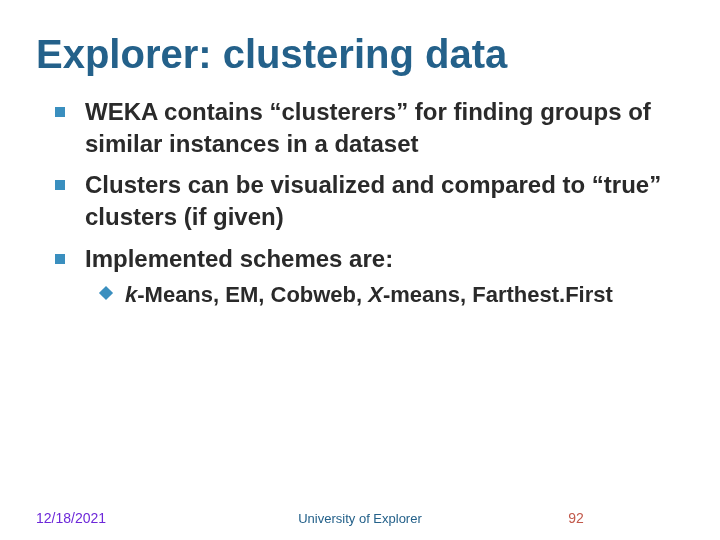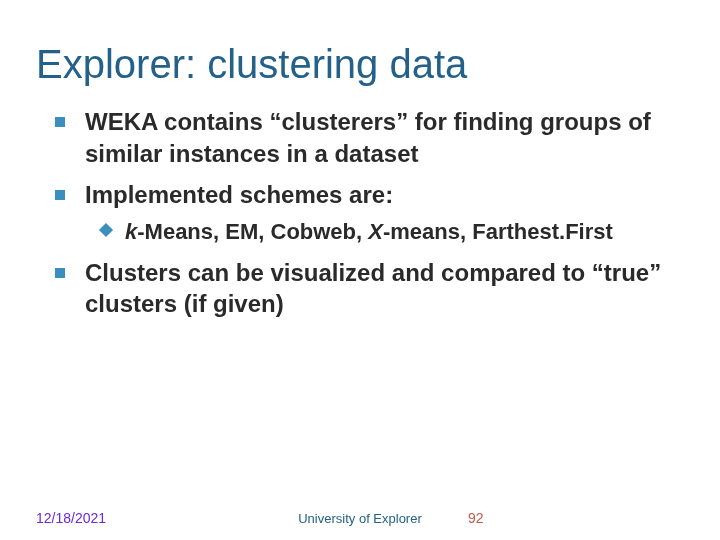--- a/index.html
+++ b/index.html
@@ -14,23 +14,23 @@
     overflow: hidden;
   }
   .slide {
     box-sizing: border-box;
     padding: 24px 36px 0 36px;
     width: 100%;
     height: 100%;
   }
   .title {
     font-size: 40px;
-    font-weight: normal;
+    font-weight: bold;
     color: #24618a;
-    margin: 18px 0 20px 0;
+    margin: 8px 0 20px 0;
     line-height: 1.1;
   }
   ul.top {
     list-style: none;
     margin: 9px;
     padding: 0 0 0 6px;
     font-weight: bold;
   }
   ul.top > li {
     position: relative;
@@ -76,39 +76,39 @@
     bottom: 14px;
     left: 36px;
     right: 36px;
     display: flex;
     justify-content: space-between;
     align-items: center;
     font-size: 14px;
   }
   .footer .date { color: #6d28d9; flex: 1; text-align: left; }
   .footer .org  { color: #24618a; flex: 1; text-align: center; font-size: 13px; }
-  .footer .page { color: #c2594b; flex: 1; text-align: left; }
+  .footer .page { color: #c2594b; flex: 1; text-align: center; }
 </style>
 </head>
 <body>
 
 <div class="slide">
   <h1 class="title">Explorer: clustering data</h1>
 
   <ul class="top">
     <li>WEKA contains “clusterers” for finding groups of similar instances in a dataset</li>
+    <li>Clusters can be visualized and compared to “true” clusters (if given)</li>
     <li>
       <span>Implemented schemes are:</span>
       <ul class="sub">
         <li>
           <span class="ital">k</span><span>-Means, EM, Cobweb, </span><span class="ital">X</span><span>-means, Farthest.First</span>
         </li>
       </ul>
     </li>
-    <li>Clusters can be visualized and compared to “true” clusters (if given)</li>
   </ul>
 </div>
 
 <div class="footer">
   <span class="date">12/18/2021</span>
   <span class="org">University of Explorer</span>
   <span class="page">92</span>
 </div>
 
 </body></html>

